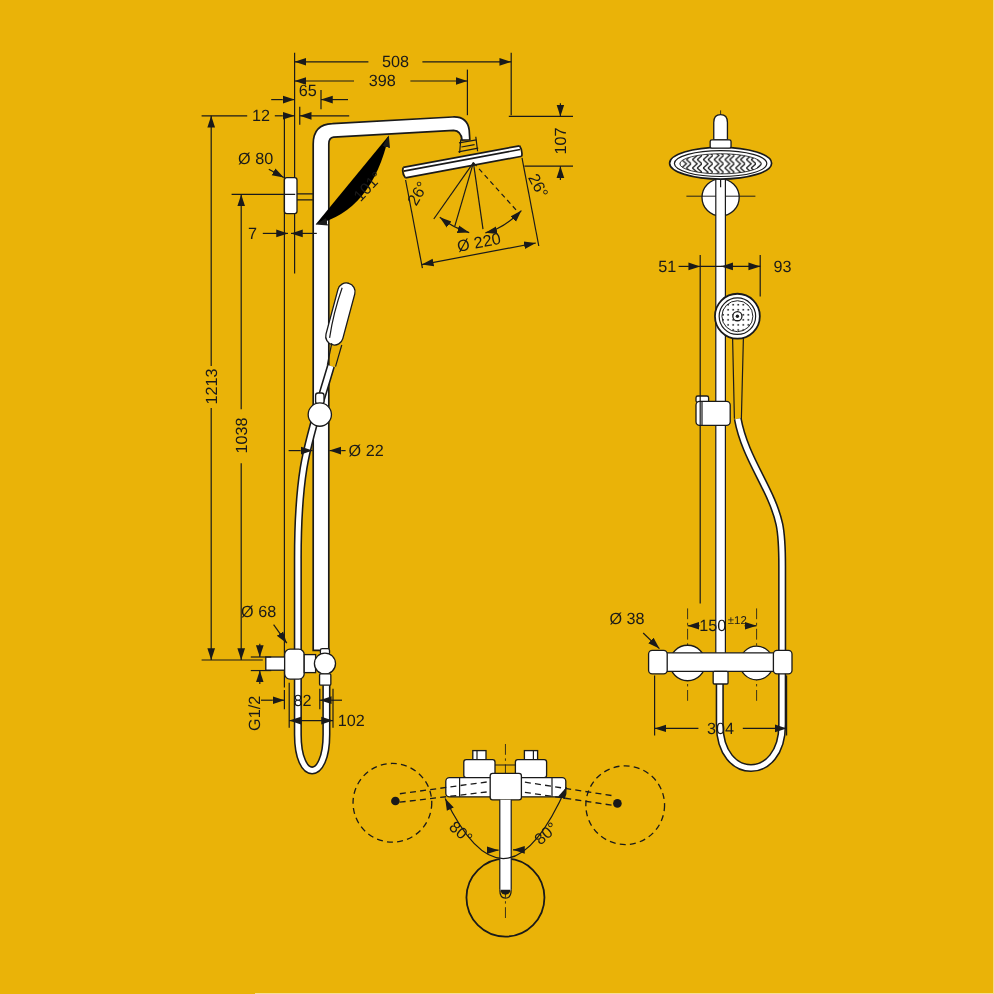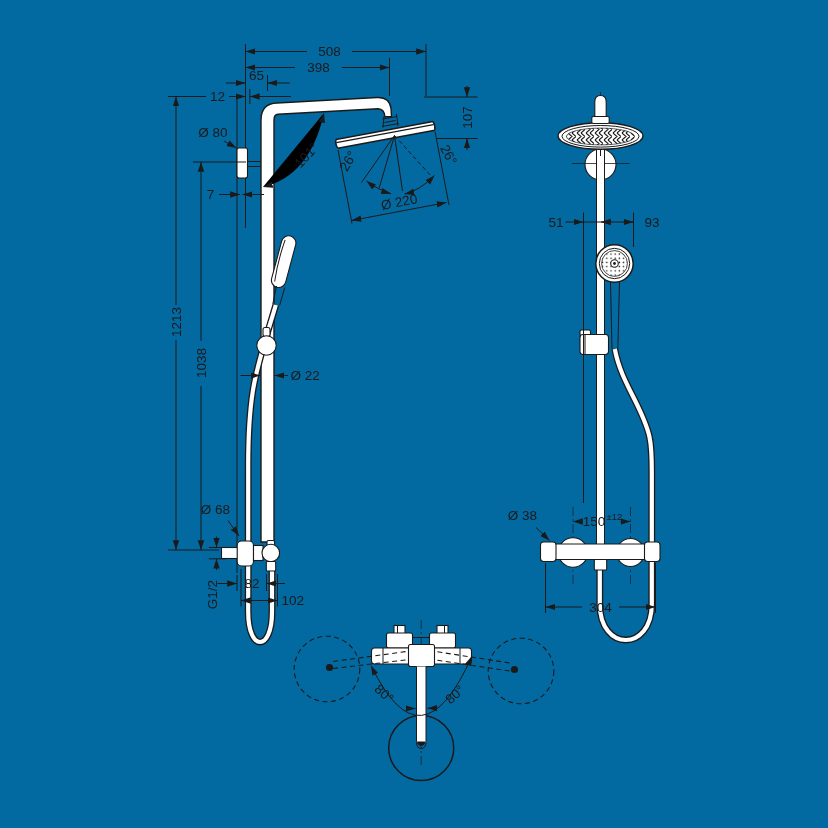--- a/index.html
+++ b/index.html
@@ -1,16 +1,16 @@
 <!DOCTYPE html>
 <html><head>
 <meta charset="utf-8">
 <style>
   html,body{margin:0;padding:0;background:#fff;}
-  .canvas{position:relative;width:828px;height:828px;background:#0369a1;overflow:hidden;}
+  .canvas{position:relative;width:828px;height:828px;background:#eab308;overflow:hidden;}
   svg{position:absolute;left:0;top:0;}
   .t{font-family:"Liberation Sans",sans-serif;font-size:13.5px;fill:#1a1a1a;}
   .ts{font-family:"Liberation Sans",sans-serif;font-size:9.5px;fill:#1a1a1a;}
   .dim line,.dim path{stroke:#1a1a1a;stroke-width:1;fill:none;}
   .out{stroke:#1a1a1a;stroke-width:1.4;fill:none;}
   .outw{stroke:#1a1a1a;stroke-width:1.4;fill:#fff;}
   .thin{stroke:#1a1a1a;stroke-width:1;fill:none;}
   .thinw{stroke:#1a1a1a;stroke-width:1.1;fill:#fff;}
   .cl{stroke:#1a1a1a;stroke-width:0.7;fill:none;stroke-dasharray:9 3 2 3;}
   .dash{stroke:#1a1a1a;stroke-width:1.1;fill:none;stroke-dasharray:5 3.5;}

